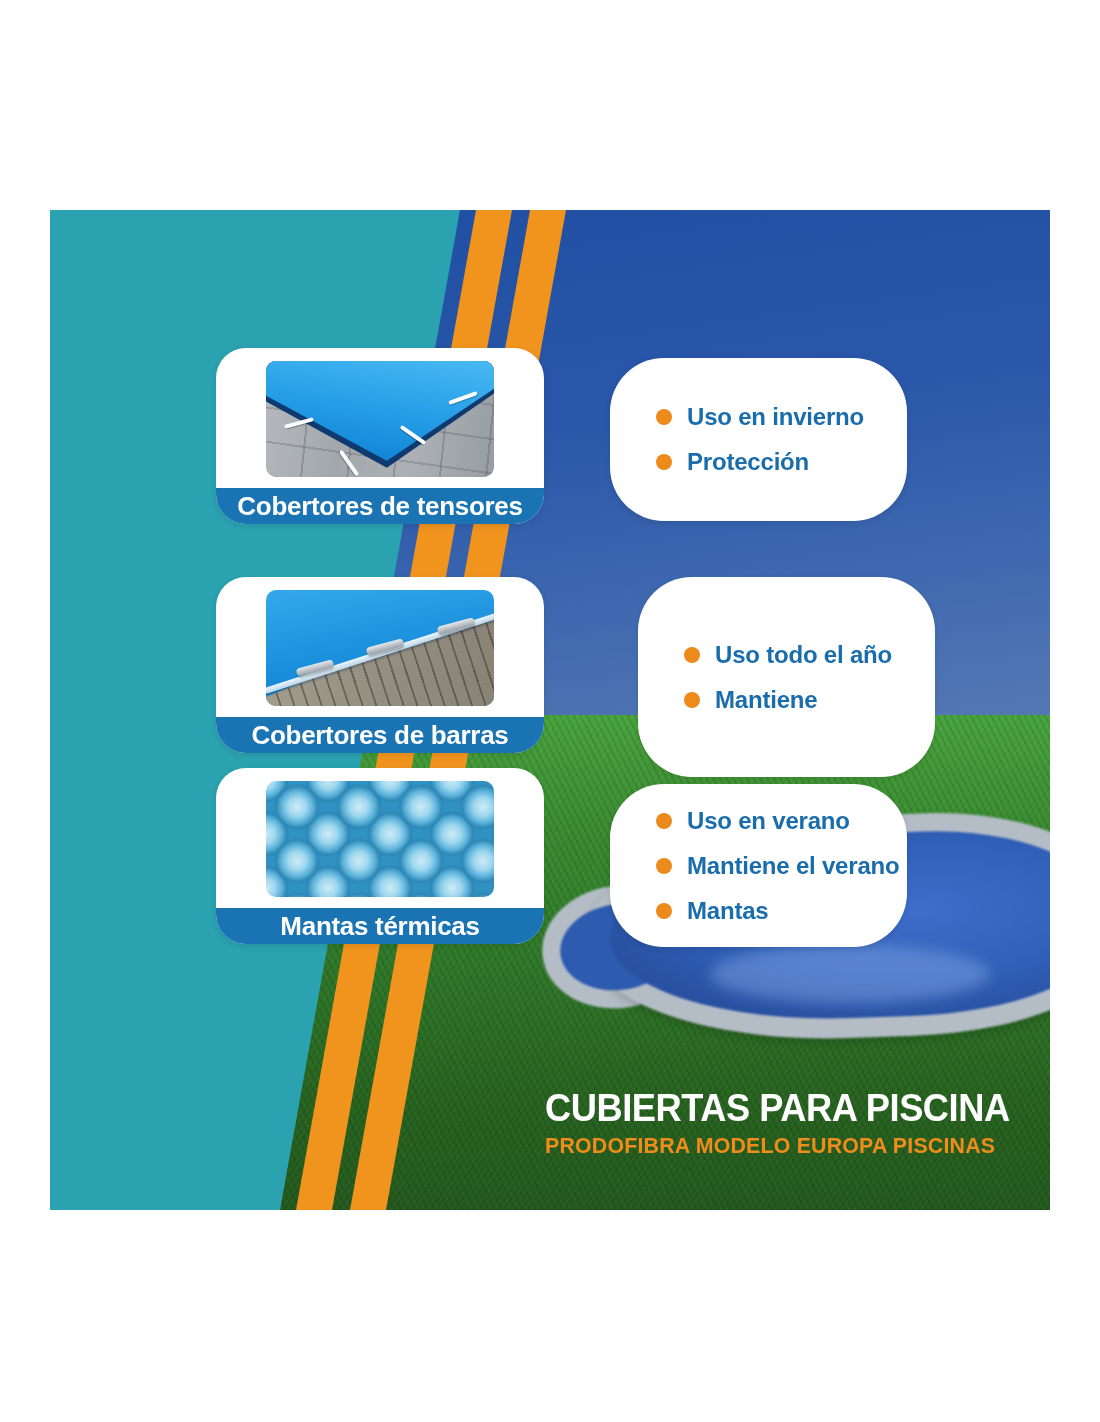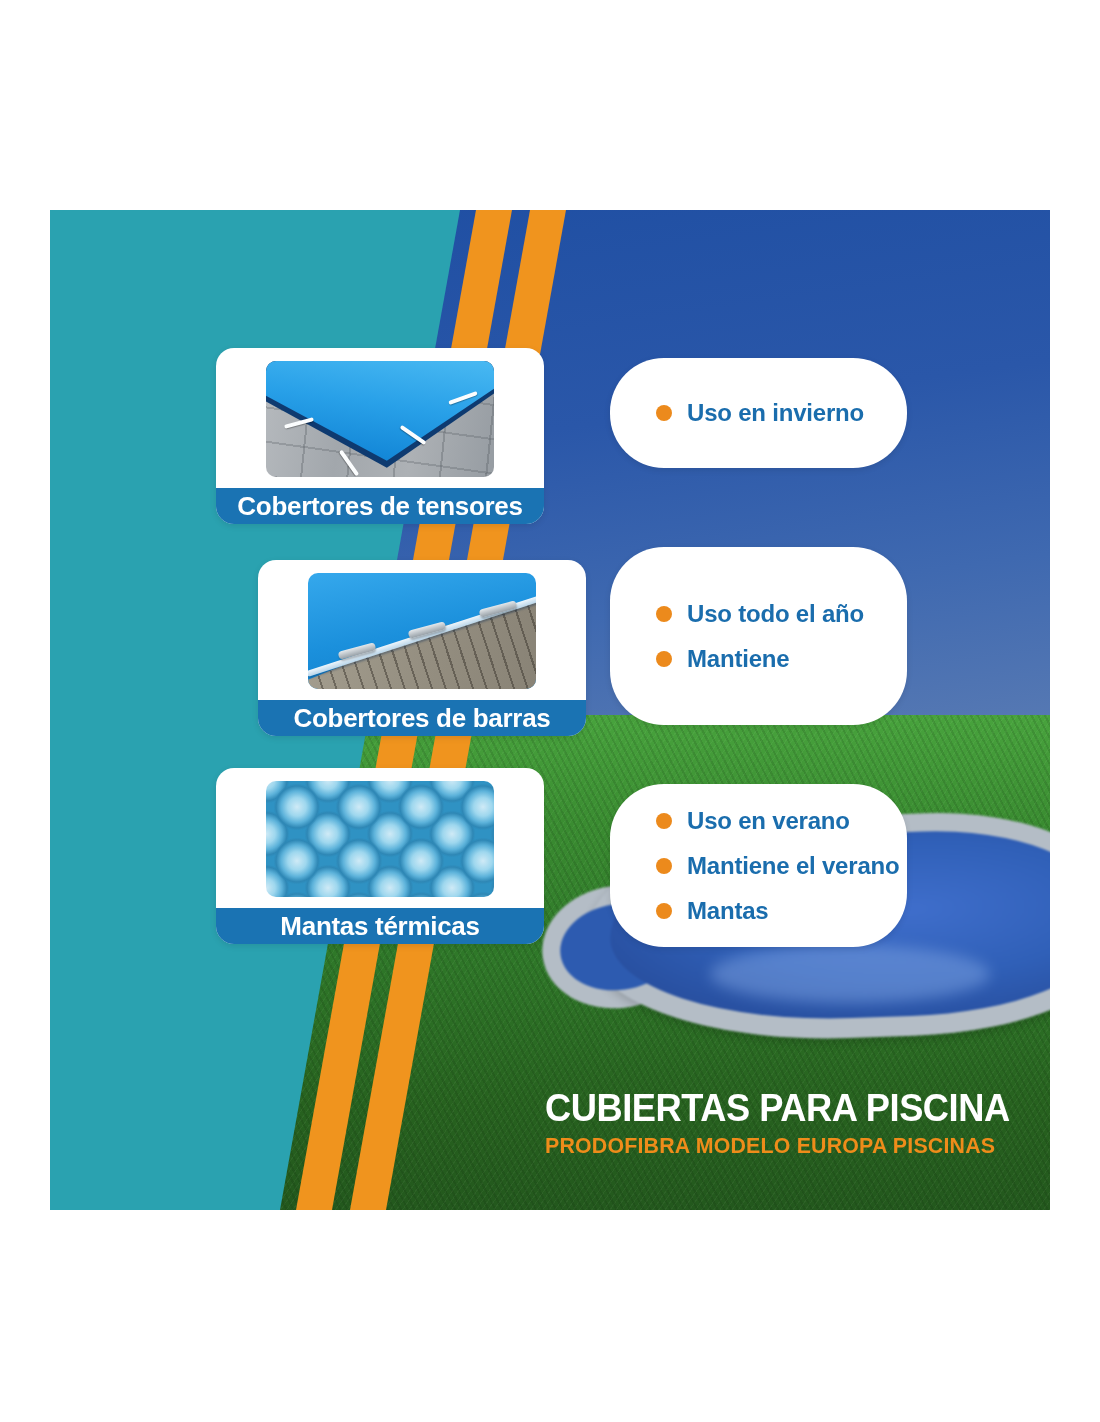--- a/index.html
+++ b/index.html
@@ -52,24 +52,24 @@
     background:#2aa2b0;
     clip-path:polygon(0% 0%, 41% 0%, 23% 100%, 0% 100%);
   }
   .stripe { position:absolute; inset:0; background:#f0941e; }
   .stripe-1 { clip-path:polygon(42.6% 0%, 46.2% 0%, 28.2% 100%, 24.6% 100%); }
   .stripe-2 { clip-path:polygon(48.0% 0%, 51.6% 0%, 33.6% 100%, 30.0% 100%); }
 
   
   .card {
     position:absolute; left:166px; width:328px; height:176px;
-    background:#ffffff; border-radius:18px; overflow:hidden;
+    background:#ffffff; border-radius:30px; overflow:hidden;
     box-shadow:0 2px 6px rgba(0,0,0,.10);
   }
-  .card-1 { top:138px; } .card-2 { top:350px;margin-left:42px; } .card-3 { top:558px; }
+  .card-1 { top:138px; } .card-2 { top:367px; } .card-3 { top:558px; }
   .card-photo {
     position:absolute; left:50px; top:13px; width:228px; height:116px;
     border-radius:10px; overflow:hidden;
   }
   .card-label {
     position:absolute; left:0; bottom:0; width:100%; height:36px;
     background:#1a73b3; color:#ffffff; font-weight:bold; font-size:26px;
     letter-spacing:-0.3px; text-align:center; line-height:36px;
   }
 
@@ -128,22 +128,22 @@
     background-size:62px 54px, 62px 54px;
     background-position:0 0, 31px 27px;
   }
 
   
   .bubble {
     position:absolute; left:560px; width:297px; background:#ffffff; border-radius:54px;
     display:flex; flex-direction:column; justify-content:center; gap:17px;
     padding-left:46px; box-shadow:0 2px 6px rgba(0,0,0,.10);
   }
-  .bubble-1 { top:148px; height:110px; }
-  .bubble-2 { top:337px; height:178px; }
+  .bubble-1 { top:148px; height:163px; }
+  .bubble-2 { top:367px; height:200px;margin-left:28px; }
   .bubble-3 { top:574px; height:163px;text-align:right; }
   .feature-row { display:flex; align-items:center; gap:15px; }
   .bullet { width:16px; height:16px; border-radius:50%; background:#ec8a1c; flex:0 0 auto; }
   .feature-text { color:#1a6dad; font-weight:bold; font-size:24px; letter-spacing:-0.2px; white-space:nowrap; }
 
   
   .title-block { position:absolute; left:447px; top:876px;margin-left:48px; }
   .poster-title {
     color:#ffffff; font-weight:bold; font-size:39px; letter-spacing:-0.5px;
     transform:scaleX(0.93); transform-origin:left center; white-space:nowrap;
@@ -198,20 +198,24 @@
   <div class="card card-3">
     <div class="card-photo ph-mantas"></div>
     <div class="card-label">Mantas térmicas</div>
   </div>
 
   <div class="bubble bubble-1">
     <div class="feature-row">
       <span class="bullet"></span>
       <span class="feature-text">Uso en invierno</span>
     </div>
+    <div class="feature-row">
+      <span class="bullet"></span>
+      <span class="feature-text">Protección</span>
+    </div>
   </div>
 
   <div class="bubble bubble-2">
     <div class="feature-row">
       <span class="bullet"></span>
       <span class="feature-text">Uso todo el año</span>
     </div>
     <div class="feature-row">
       <span class="bullet"></span>
       <span class="feature-text">Mantiene</span>

